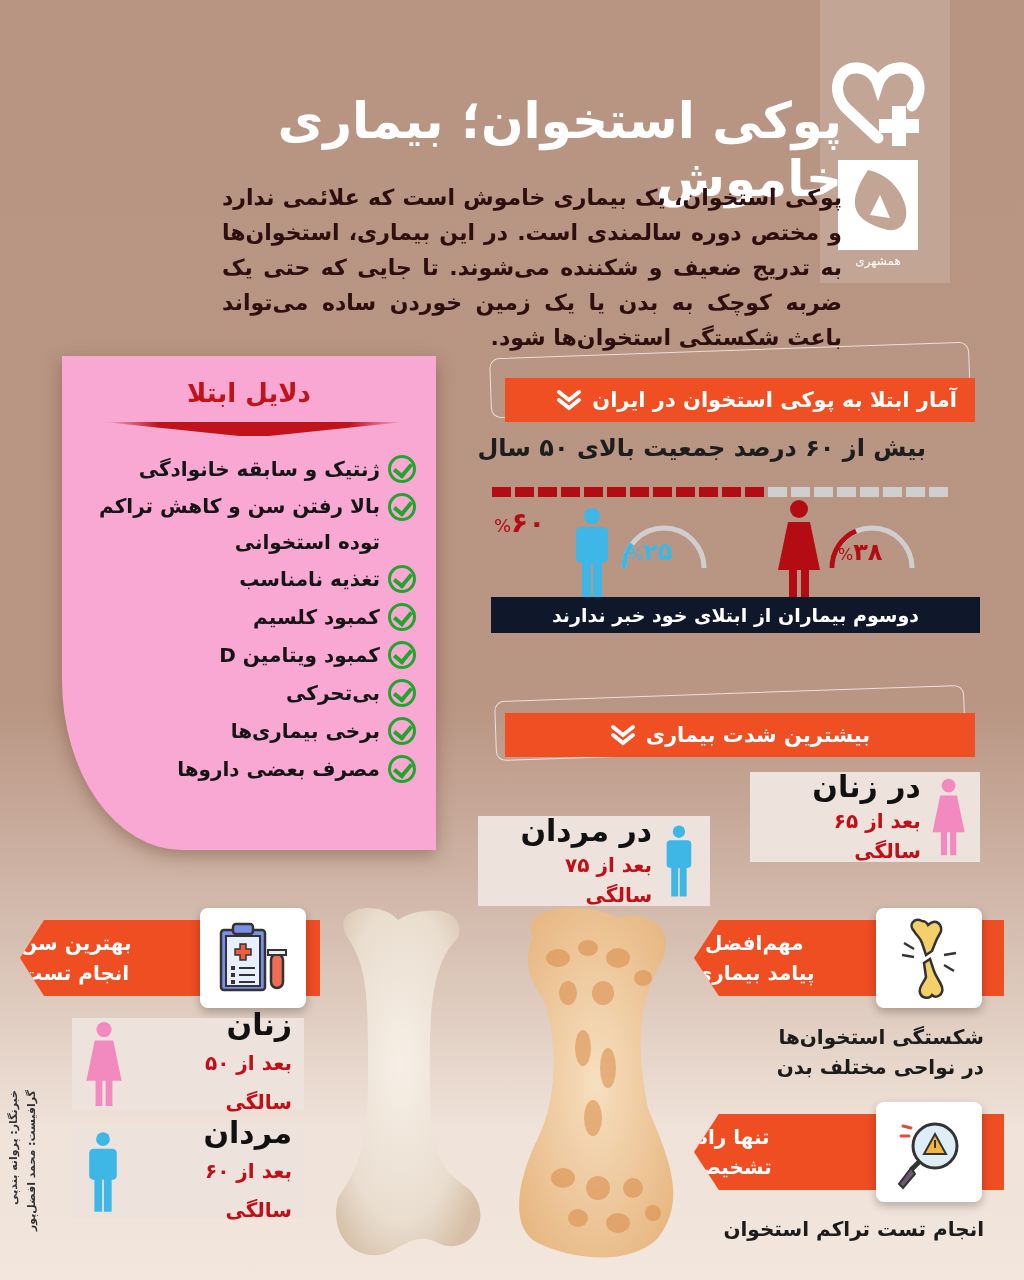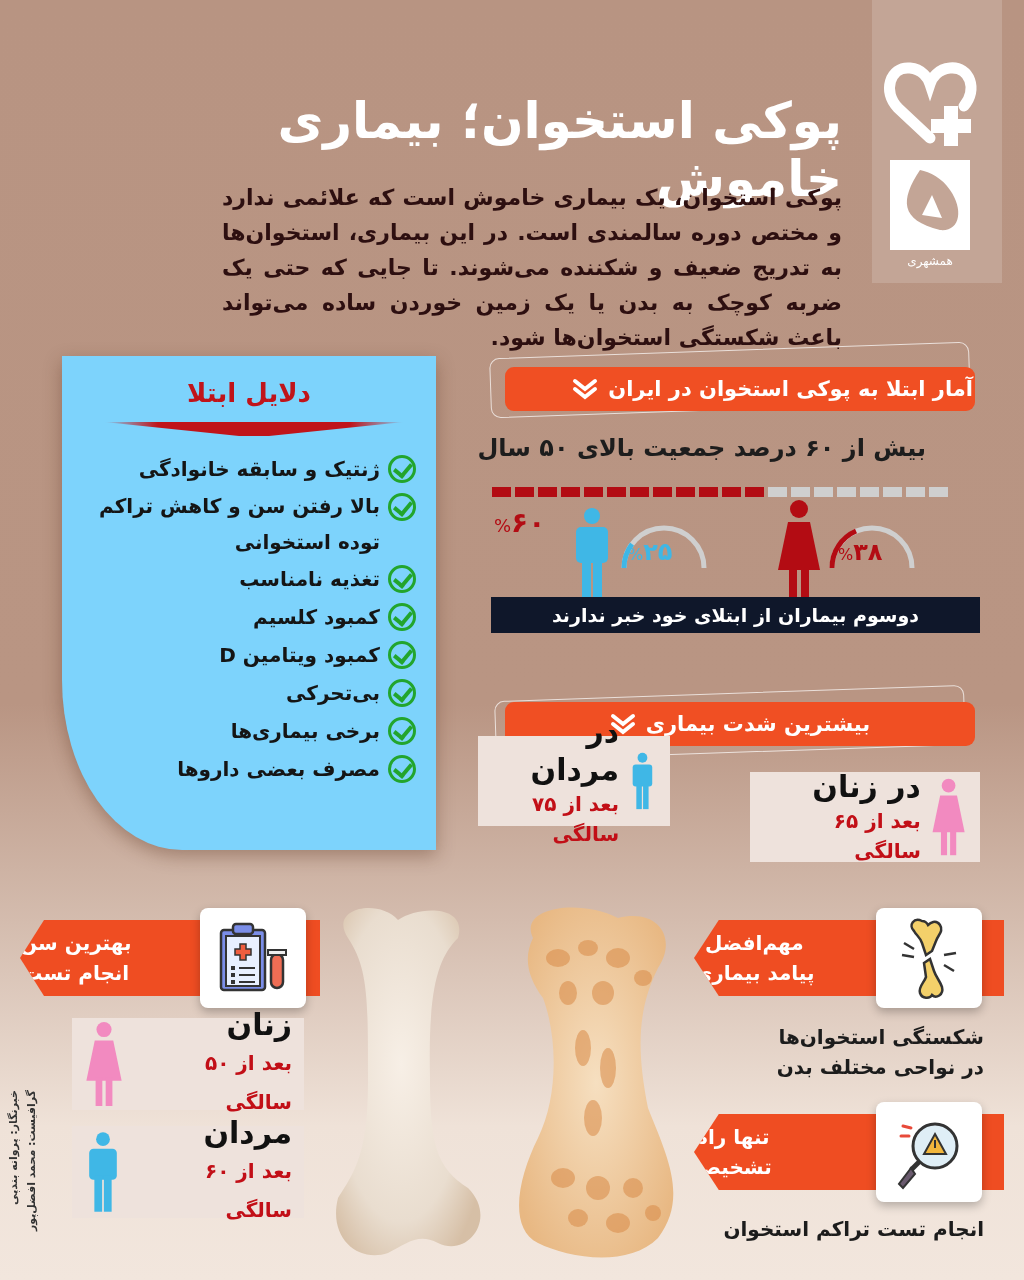--- a/index.html
+++ b/index.html
@@ -6,50 +6,50 @@
   html, body { width: 1024px; height: 1280px; overflow: hidden; }
   body {
     position: relative;
     font-family: "DejaVu Sans", sans-serif;
     background: linear-gradient(180deg, #b89482 0%, #b99583 55%, #d4bcae 72%, #efe2d8 88%, #f2e6dd 100%);
     direction: rtl;
   }
   .abs { position: absolute; }
 
   
-  .logo-band { left: 872px; top: 0; width: 130px; height: 283px; background: #c3a596; }
+  .logo-band { left: 820px; top: 0; width: 130px; height: 283px; background: #c3a596; }
   .logo-band svg { position: absolute; left: 8px; top: 60px; }
 
   
   .title { right: 182px; top: 92px; width: 640px; text-align: right; color: #fff;
            font-size: 50px; font-weight: bold; letter-spacing: -1px; }
   .intro { right: 182px; top: 180px; width: 620px; text-align: justify; text-align-last: right;
            color: #2d0f10; font-size: 22px; font-weight: bold; line-height: 35px; }
 
   
-  .paper { left: 62px; top: 356px; width: 374px; height: 494px; background: #7dd3fc;
+  .paper { left: 62px; top: 356px; width: 374px; height: 494px; background: #f9a8d4;
            box-shadow: 0 6px 18px rgba(80,40,20,.35);
            border-bottom-left-radius: 120px 170px; }
   .paper h2 { position: absolute; right: 0; left: 0; top: 22px; text-align: center;
               color: #c0141a; font-size: 26px; font-weight: bold; }
   .paper .arrow-bar { position: absolute; left: 42px; width: 300px; top: 66px; height: 14px;
               background: linear-gradient(90deg, transparent 0%, #c0141a 18%, #c0141a 82%, transparent 100%);
               clip-path: polygon(0 0,100% 0, 55% 100%, 45% 100%); }
   .reason-list { position: absolute; right: 20px; top: 94px; width: 340px; list-style: none; }
   .reason-list li { display: flex; align-items: flex-start; gap: 8px; font-size: 20px; font-weight: bold;
               color: #151515; line-height: 38px; }
   .reason-list li.two { line-height: 36px; }
   .check { flex: 0 0 28px; width: 28px; height: 28px; border: 3px solid #22a52d; border-radius: 50%;
            margin-top: 5px; position: relative; }
   .check::after { content: ""; position: absolute; left: 6px; top: 2px; width: 8px; height: 13px;
            border: solid #22a52d; border-width: 0 4px 4px 0; transform: rotate(40deg); }
 
   
-  .banner { height: 44px; background: #f04f23; border-radius: 9px; color: #fff; font-weight: bold;
-            font-size: 21px; display: flex; align-items: center; padding: 0 2px; gap: 10px; }
+  .banner { height: 44px; background: #f04f23; border-radius: 0; color: #fff; font-weight: bold;
+            font-size: 21px; display: flex; align-items: center; padding: 0 18px; gap: 10px; margin-top: 11px; }
   .banner-outline { border: 1.5px solid rgba(255,255,255,.7); border-radius: 10px; }
   .chev { width: 26px; height: 22px; }
 
   
   .stat-head { right: 98px; top: 434px; font-size: 24px; font-weight: bold; color: #1d1d1d; }
   .bar-row { left: 492px; top: 487px; display: flex; gap: 4px; direction: ltr; }
   .bar-row span { width: 19px; height: 10px; display: block; }
   .pct60 { left: 494px; top: 506px; color: #b30c13; font-weight: bold; font-size: 28px; direction: ltr; }
   .pct60 small { font-size: 18px; font-weight: normal; }
   .gauge-val { font-size: 24px; font-weight: bold; direction: ltr; }
@@ -222,21 +222,21 @@
     <circle cx="23" cy="9" r="9" fill="#f28ac0"></circle>
     <path d="M12 22 L34 22 L44 70 L2 70 Z" fill="#f28ac0"></path>
     <rect x="13" y="66" width="8" height="34" fill="#f28ac0"></rect>
     <rect x="25" y="66" width="8" height="34" fill="#f28ac0"></rect>
   </svg>
   <div class="txt">
     <div class="big">در زنان</div>
     <div class="red">بعد از ۶۵ سالگی</div>
   </div>
 </div>
-<div class="abs sev-card" style="left:478px; top:736px; width:192px;">
+<div class="abs sev-card" style="left:478px; top:816px; width:232px;">
   <svg width="34" height="86" viewBox="0 0 44 92">
     <circle cx="22" cy="8" r="8" fill="#3fb7e6"></circle>
     <rect x="6" y="19" width="32" height="36" rx="5" fill="#3fb7e6"></rect>
     <rect x="12" y="50" width="9" height="42" fill="#3fb7e6"></rect>
     <rect x="23" y="50" width="9" height="42" fill="#3fb7e6"></rect>
   </svg>
   <div class="txt">
     <div class="big">در مردان</div>
     <div class="red">بعد از ۷۵ سالگی</div>
   </div>

